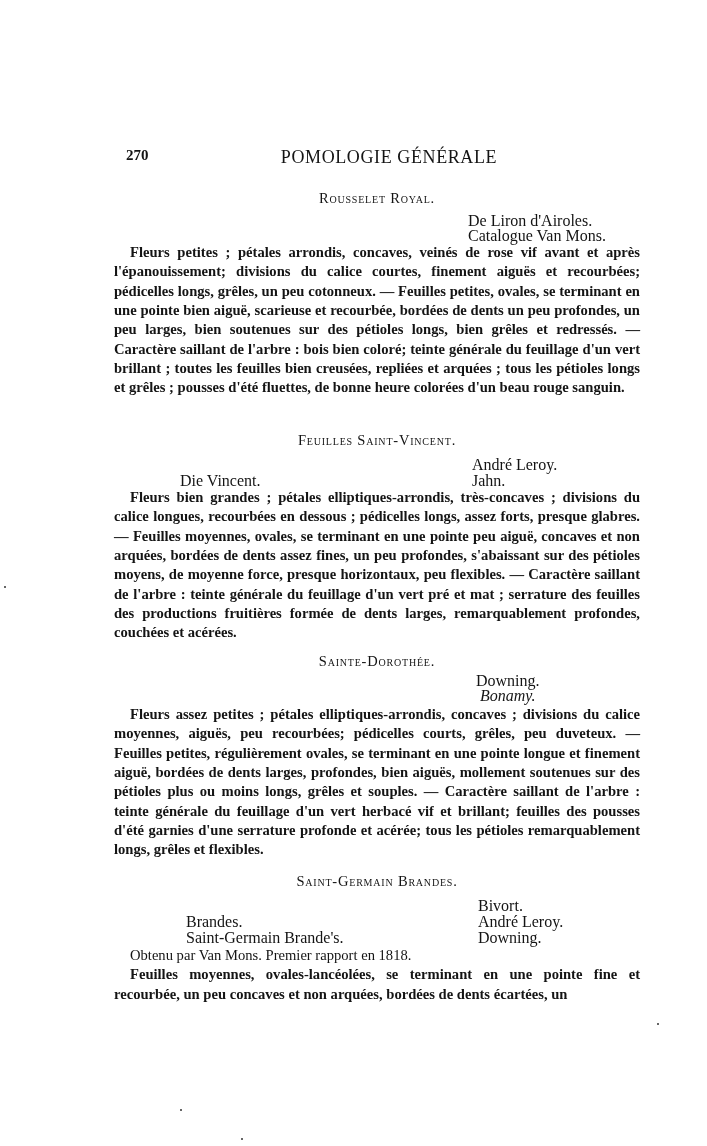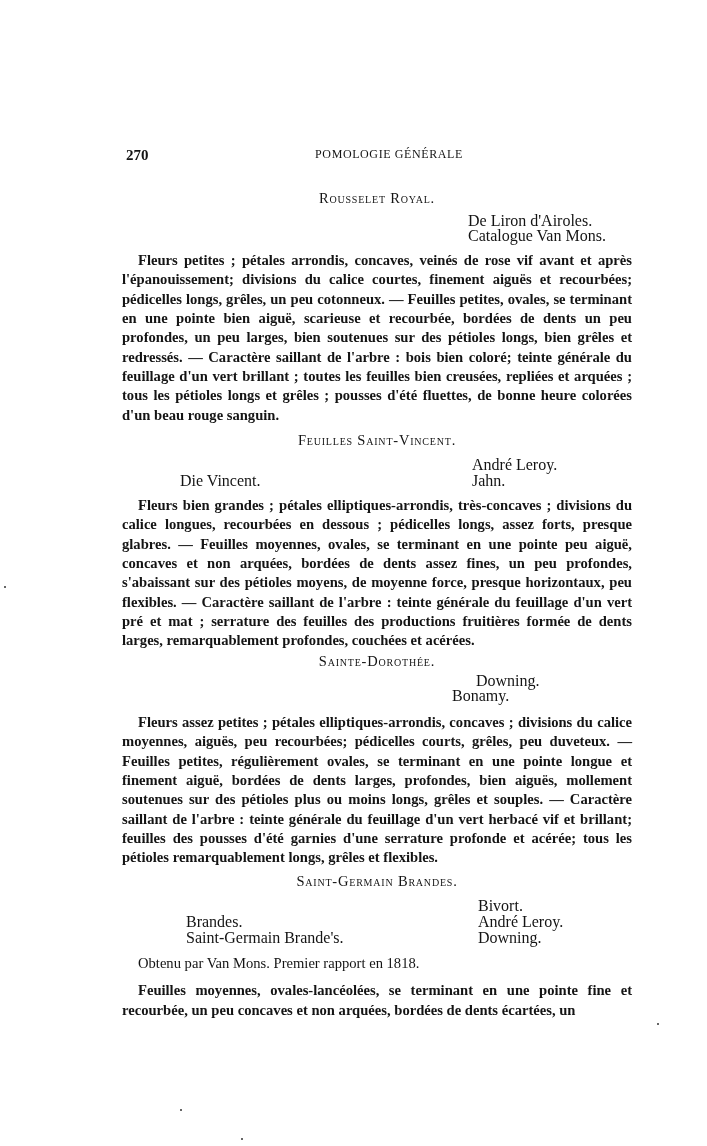--- a/index.html
+++ b/index.html
@@ -3,28 +3,28 @@
 <meta charset="utf-8">
 <style>
   html, body { margin: 0; padding: 0; background: #ffffff; }
   body { width: 707px; height: 1146px; position: relative; overflow: hidden;
          font-family: "DejaVu Serif", "Liberation Serif", serif; color: #141414; }
   .page { position: absolute; left: 0; top: 0; width: 616px; height: 1146px; }
   .running-head { position: absolute; top: 147px; left: 126px; width: 526px; height: 20px; }
   .page-number { position: absolute; left: 0; top: 0; font-weight: bold; font-size: 15px;
                  font-family: "Liberation Serif", serif; }
   .running-title { position: absolute; left: 0; right: 0; top: 0; text-align: center;
-                   font-size: 12px; letter-spacing: 0.6px; font-family: "Liberation Serif", serif; }
+                   font-size: 18px; letter-spacing: 0.6px; font-family: "Liberation Serif", serif; }
   .block { position: absolute; left: 114px; width: 526px; }
   .entry-title { text-align: center; font-variant: small-caps; font-size: 14.5px;
                  letter-spacing: 0.8px; font-family: "Liberation Serif", serif; height: 20px; }
   .syn { position: absolute; font-size: 16px; line-height: 15px;
          font-family: "Liberation Serif", serif; white-space: nowrap; }
   .para { font-size: 14.6px; line-height: 19.35px; text-align: justify;
-          font-family: "Liberation Serif", serif; font-weight: 600; margin: 8px; }
+          font-family: "Liberation Serif", serif; font-weight: 600; margin: 0; }
   .para.indent { text-indent: 16px; }
   .speck { position: absolute; width: 2px; height: 2px; background: #333; border-radius: 1px; }
 </style>
 </head>
 <body>
 
 <div class="page">
 
   <div class="running-head">
     <span class="page-number">270</span>
@@ -47,21 +47,21 @@
   <div class="syn" style="left:180px; top:473px;">Die Vincent.</div>
   <div class="syn" style="left:472px; top:473px;">Jahn.</div>
   <div class="block" style="top:488px;">
     <p class="para indent">Fleurs bien grandes ; pétales elliptiques-arrondis, très-concaves ; divisions du calice longues, recourbées en dessous ; pédicelles longs, assez forts, presque glabres. — Feuilles moyennes, ovales, se terminant en une pointe peu aiguë, concaves et non arquées, bordées de dents assez fines, un peu profondes, s'abaissant sur des pétioles moyens, de moyenne force, presque horizontaux, peu flexibles. — Caractère saillant de l'arbre : teinte générale du feuillage d'un vert pré et mat ; serrature des feuilles des productions fruitières formée de dents larges, remarquablement profondes, couchées et acérées.</p>
   </div>
 
   <div class="block" style="top:653px;">
     <div class="entry-title">Sainte-Dorothée.</div>
   </div>
   <div class="syn" style="left:476px; top:673px;">Downing.</div>
-  <div class="syn" style="left:452px; top:688px;">Bonamy.</div>
+  <div class="syn" style="left:480px; top:688px;font-style:italic;">Bonamy.</div>
   <div class="block" style="top:705px;">
     <p class="para indent">Fleurs assez petites ; pétales elliptiques-arrondis, concaves ; divisions du calice moyennes, aiguës, peu recourbées; pédicelles courts, grêles, peu duveteux. — Feuilles petites, régulièrement ovales, se terminant en une pointe longue et finement aiguë, bordées de dents larges, profondes, bien aiguës, mollement soutenues sur des pétioles plus ou moins longs, grêles et souples. — Caractère saillant de l'arbre : teinte générale du feuillage d'un vert herbacé vif et brillant; feuilles des pousses d'été garnies d'une serrature profonde et acérée; tous les pétioles remarquablement longs, grêles et flexibles.</p>
   </div>
 
   <div class="block" style="top:873px;">
     <div class="entry-title">Saint-Germain Brandes.</div>
   </div>
   <div class="syn" style="left:478px; top:898px;">Bivort.</div>
   <div class="syn" style="left:186px; top:914px;">Brandes.</div>
   <div class="syn" style="left:478px; top:914px;">André Leroy.</div>

